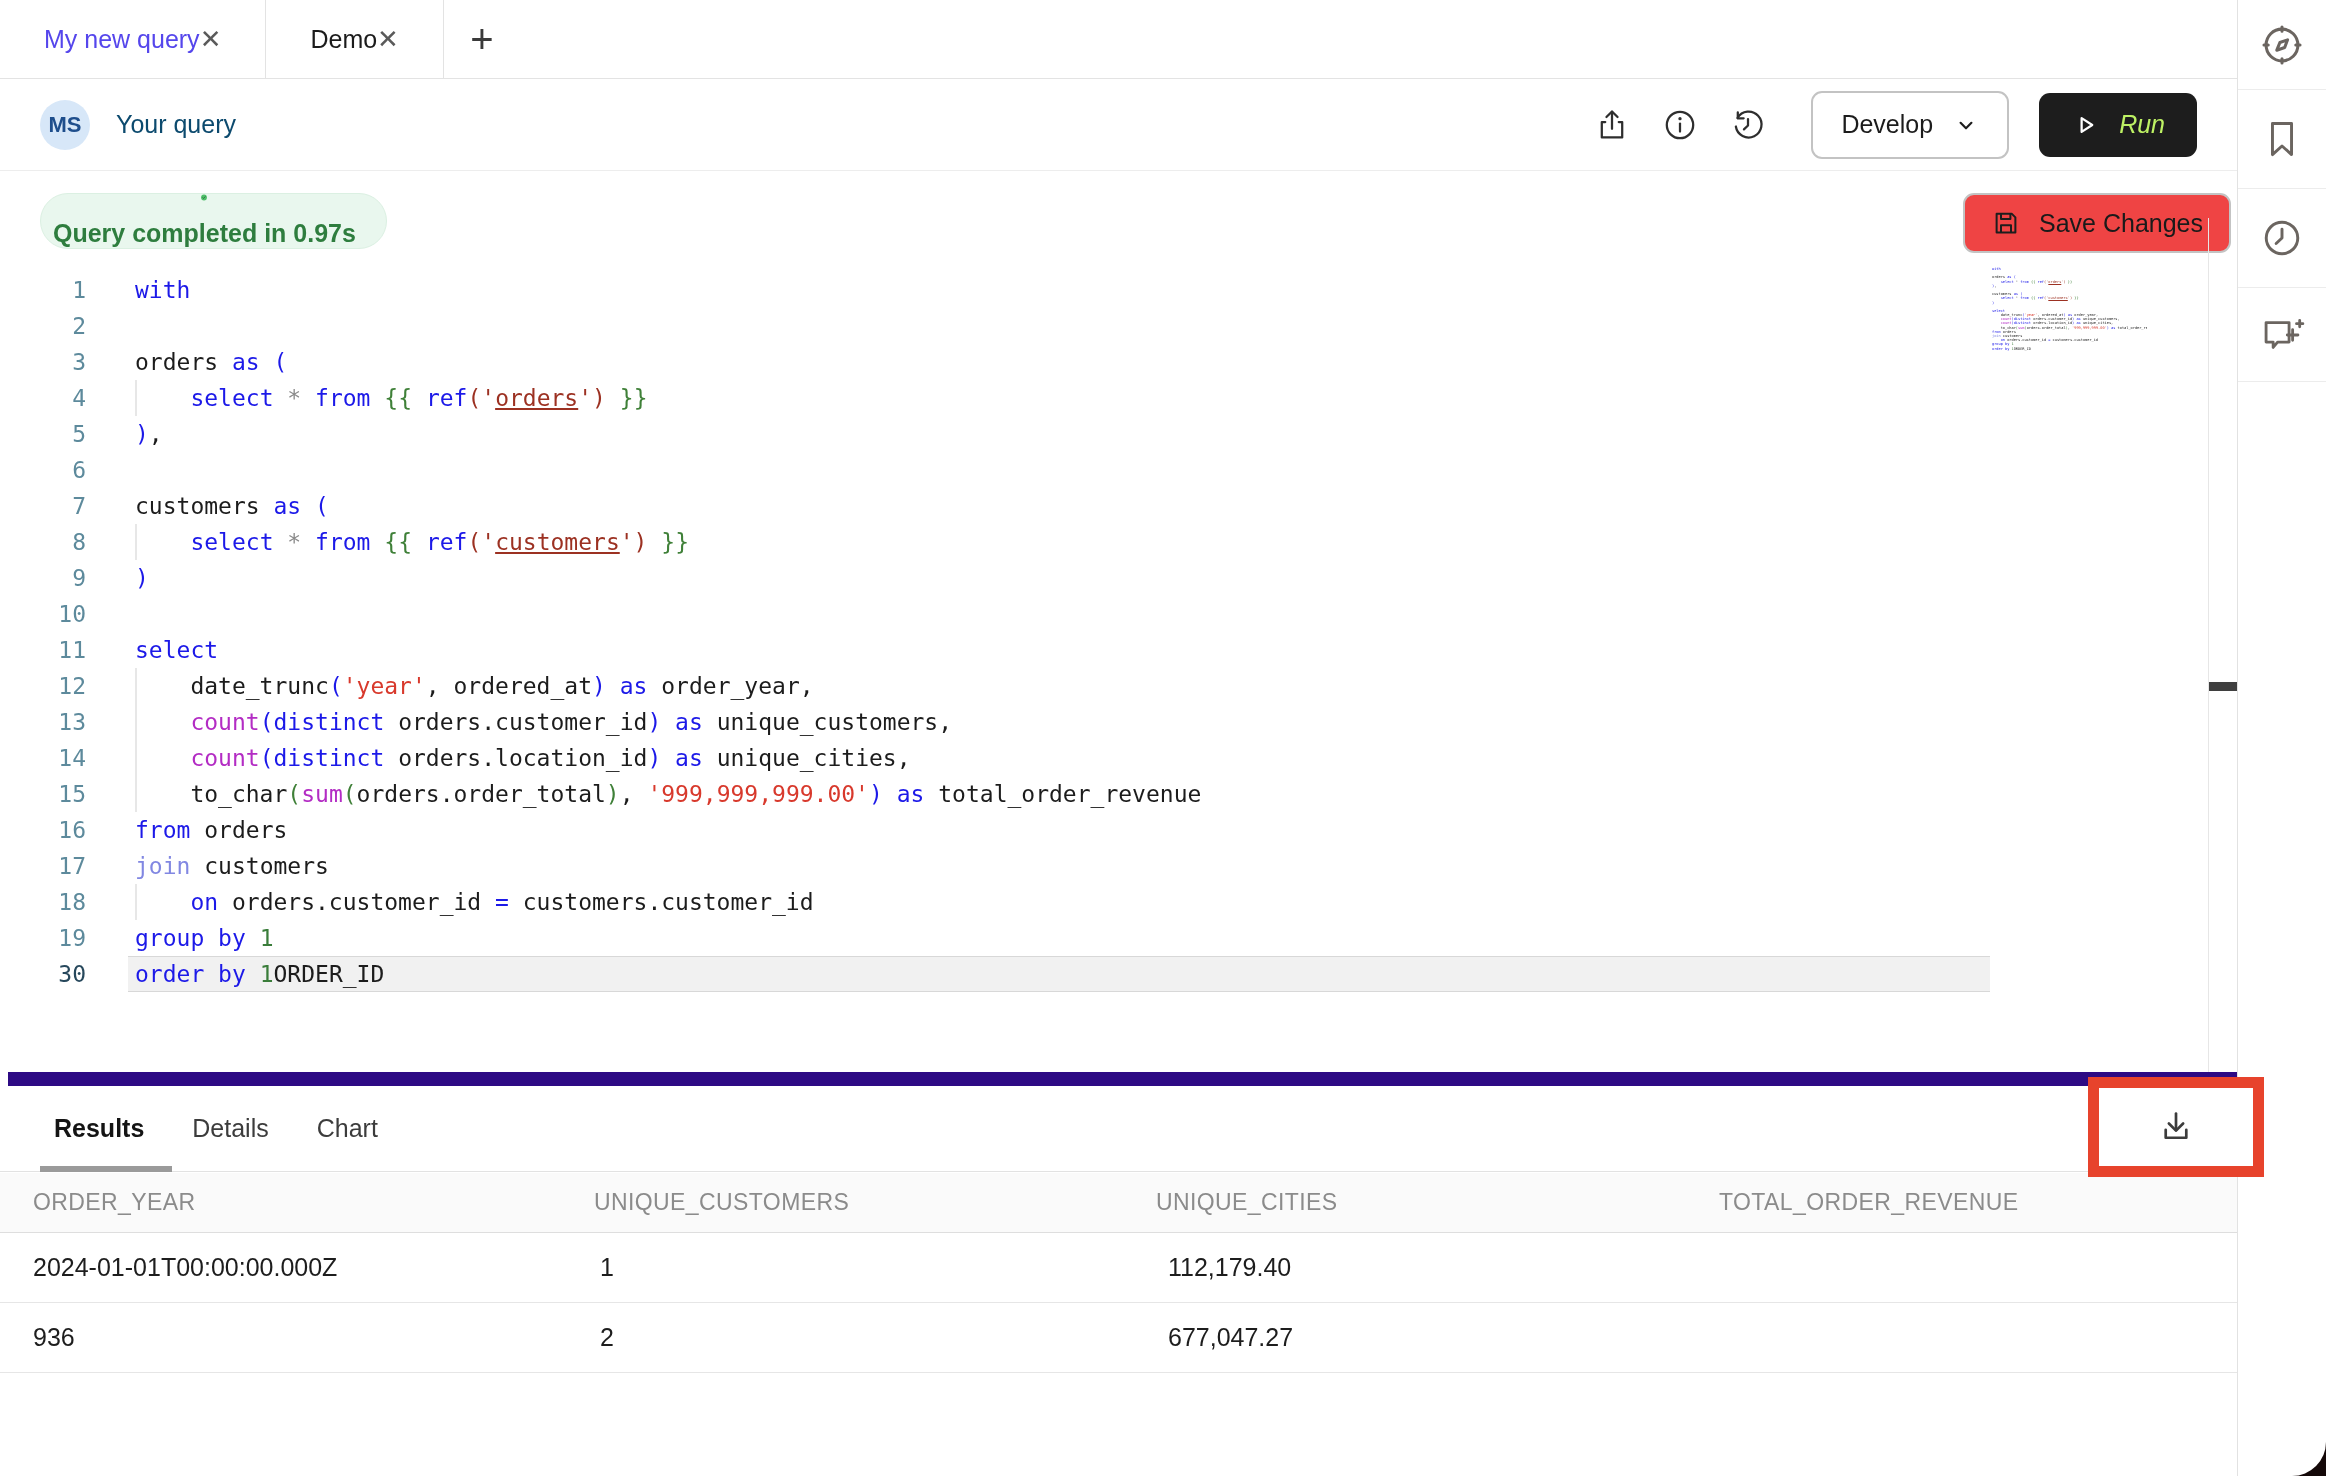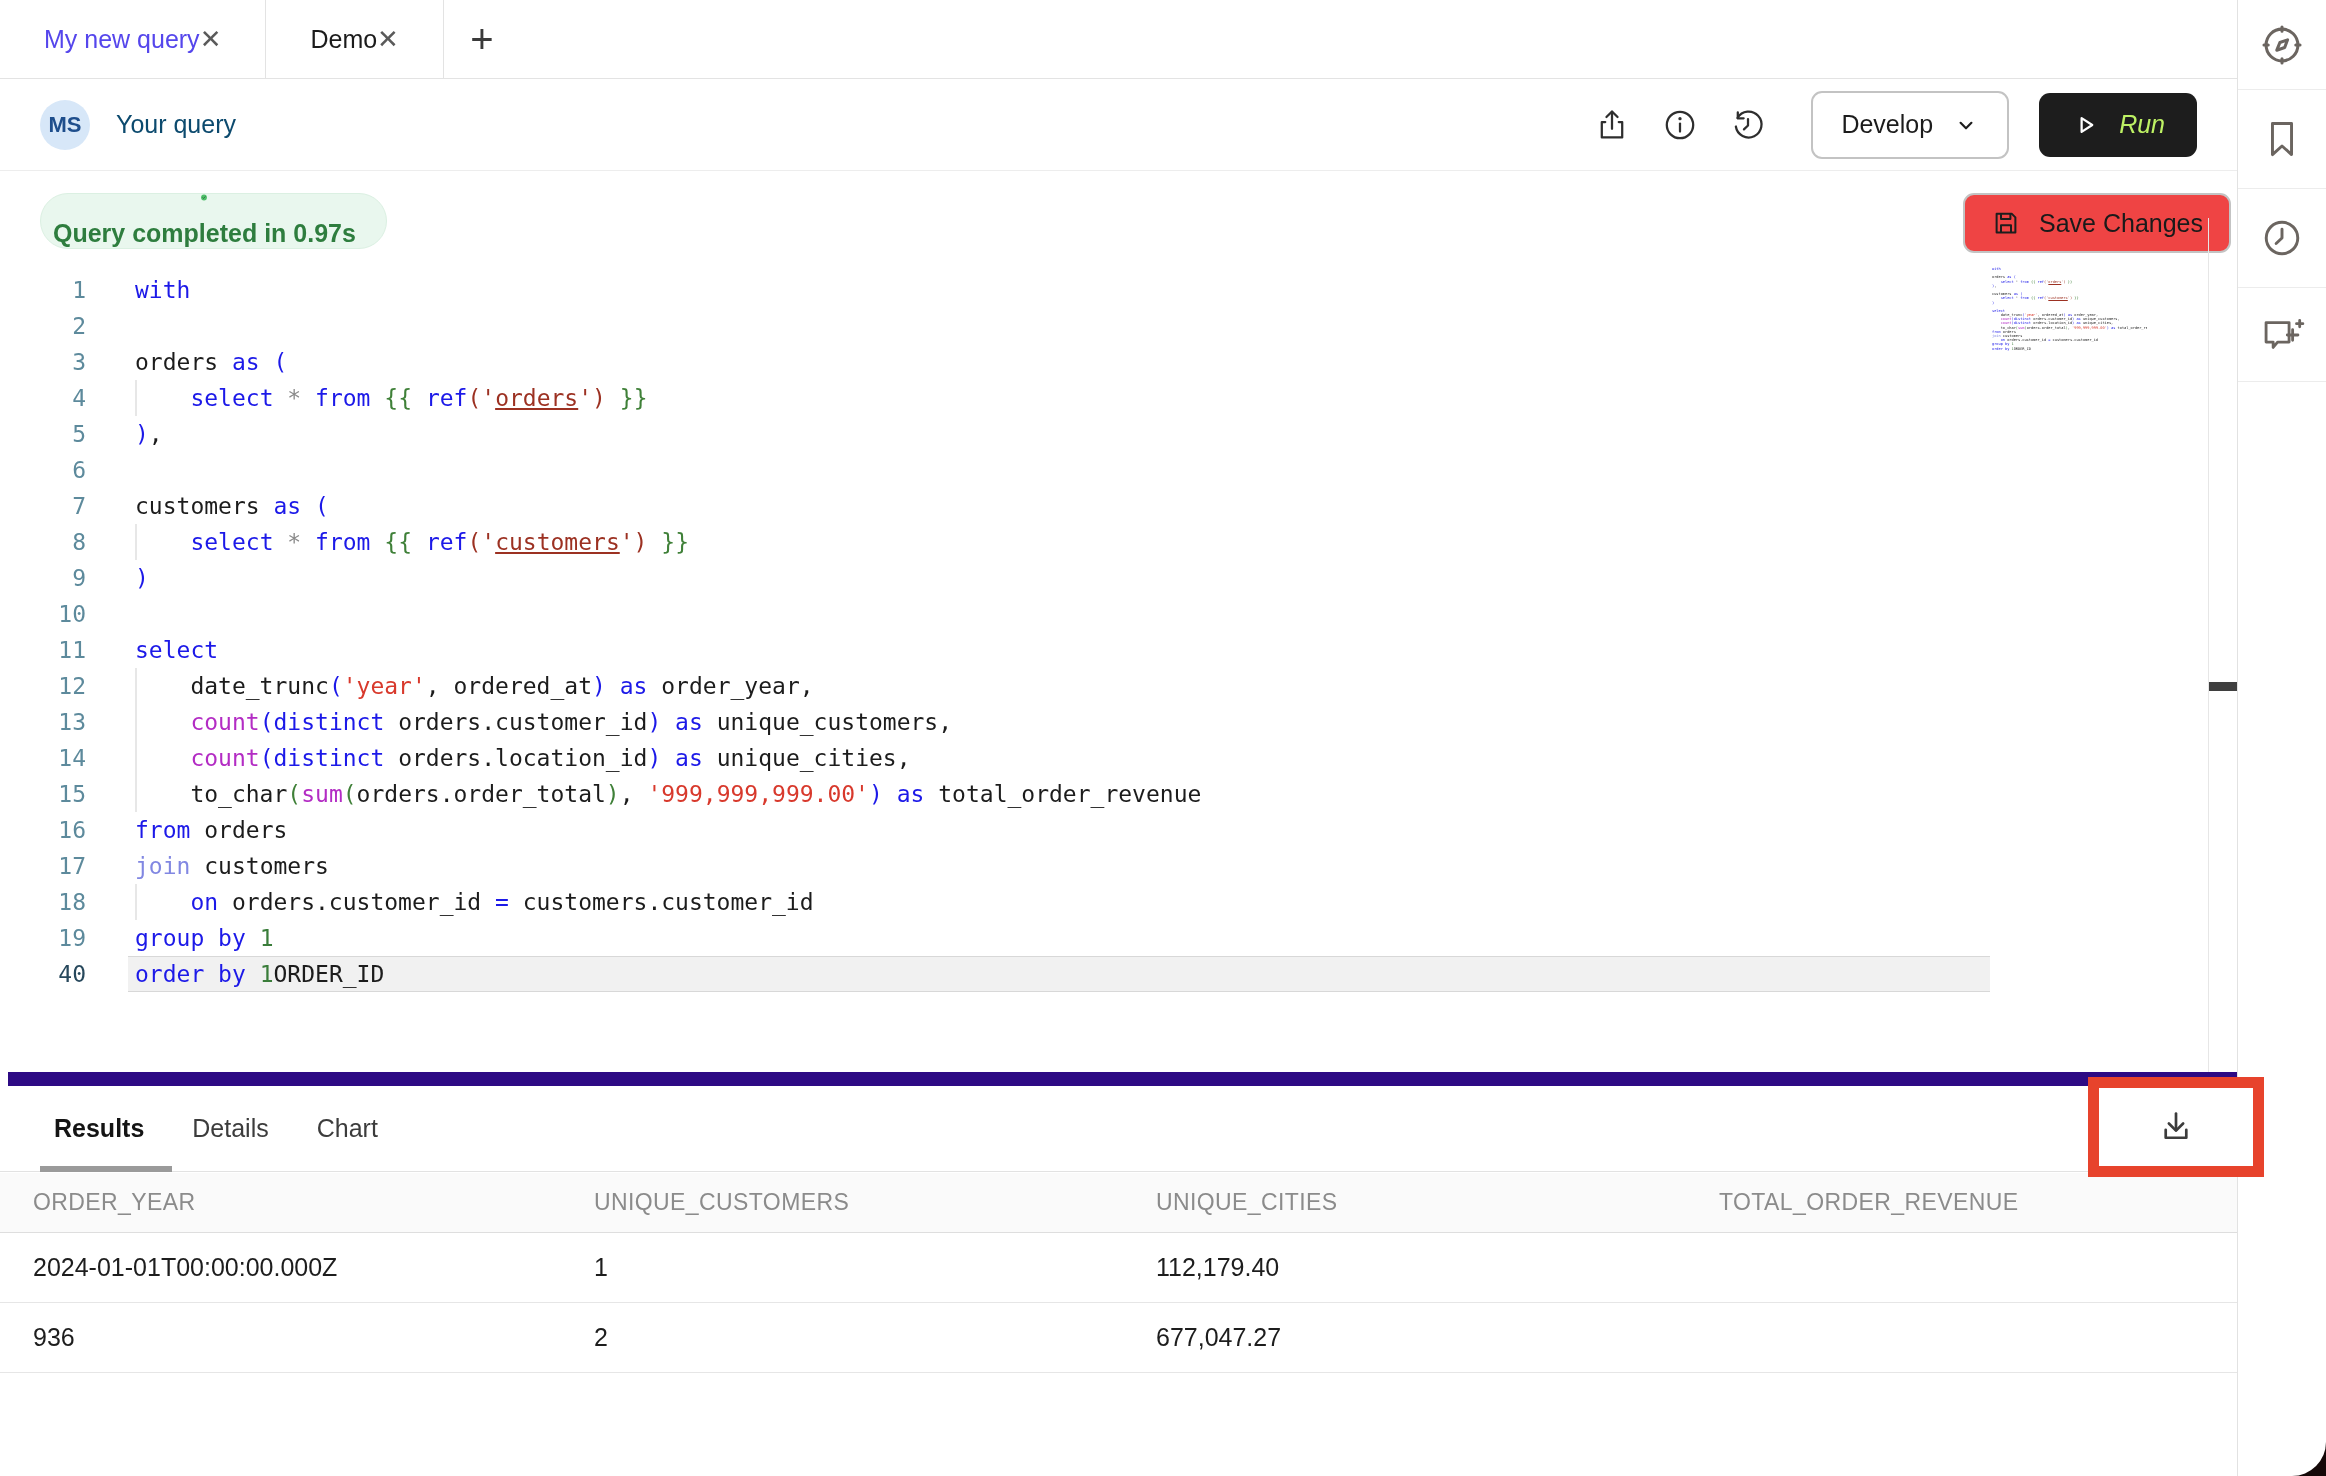--- a/index.html
+++ b/index.html
@@ -69,21 +69,21 @@
          display:flex;align-items:center;padding-left:54px;gap:48px;font-size:25px;box-sizing:border-box;background:#fff;}
   .rtab{color:#3c3c3c;cursor:pointer;}
   .rtab.active{color:#141414;font-weight:bold;}
   .runder{position:absolute;left:40px;top:1166px;width:132px;height:6px;background:#9a9a9a;z-index:2;}
 
   .thead{position:absolute;top:1173px;left:0;width:2237px;height:60px;background:#fafafa;
          border-bottom:1px solid #dedede;display:grid;grid-template-columns:561px 562px 563px 1fr;
          align-items:center;padding-left:33px;box-sizing:border-box;color:#8b8b8b;font-size:23px;letter-spacing:.4px;}
   .trow{position:absolute;left:0;width:2237px;height:70px;border-bottom:1px solid #e6e6e6;display:grid;
         grid-template-columns:561px 562px 563px 1fr;align-items:center;padding-left:33px;box-sizing:border-box;
-        font-size:25px;color:#1d1d1d;background:#fff;}
+        font-size:25px;color:#1d1d1d;background:#fff;gap:6px;}
 
   
   .redbox{position:absolute;left:2088px;top:1077px;width:176px;height:100px;border:11px solid #e7432c;
           background:#fff;box-sizing:border-box;z-index:30;display:flex;align-items:center;justify-content:center;}
   .redbox svg{stroke:#3c3c3c;fill:none;stroke-width:1.7;stroke-linecap:round;stroke-linejoin:round;}
 
   
   .sidebar{position:absolute;left:2237px;top:0;width:89px;height:1476px;border-left:1px solid #e2e2e2;background:#fff;box-sizing:border-box;}
   .sitem{display:flex;align-items:center;justify-content:center;border-bottom:1px solid #ececec;cursor:pointer;}
   .sitem svg{stroke:#6b6560;fill:none;stroke-width:1.6;stroke-linecap:round;stroke-linejoin:round;}
@@ -178,21 +178,21 @@
       <div class="cl"><span class="gut">10</span><span class="src"></span></div>
       <div class="cl"><span class="gut">11</span><span class="src"><span class="kw">select</span></span></div>
       <div class="cl"><span class="gut">12</span><span class="guide"></span><span class="src"><span class="id">    date_trunc</span><span class="kw">(</span><span class="str">'year'</span><span class="id">, ordered_at</span><span class="kw">)</span><span class="id"> </span><span class="kw">as</span><span class="id"> order_year,</span></span></div>
       <div class="cl"><span class="gut">13</span><span class="guide"></span><span class="src"><span class="id">    </span><span class="fn">count</span><span class="kw">(</span><span class="kw">distinct</span><span class="id"> orders.customer_id</span><span class="kw">)</span><span class="id"> </span><span class="kw">as</span><span class="id"> unique_customers,</span></span></div>
       <div class="cl"><span class="gut">14</span><span class="guide"></span><span class="src"><span class="id">    </span><span class="fn">count</span><span class="kw">(</span><span class="kw">distinct</span><span class="id"> orders.location_id</span><span class="kw">)</span><span class="id"> </span><span class="kw">as</span><span class="id"> unique_cities,</span></span></div>
       <div class="cl"><span class="gut">15</span><span class="guide"></span><span class="src"><span class="id">    to_char</span><span class="jj">(</span><span class="fn">sum</span><span class="jj">(</span><span class="id">orders.order_total</span><span class="jj">)</span><span class="id">, </span><span class="str">'999,999,999.00'</span><span class="kw">)</span><span class="id"> </span><span class="kw">as</span><span class="id"> total_order_revenue</span></span></div>
       <div class="cl"><span class="gut">16</span><span class="src"><span class="kw">from</span><span class="id"> orders</span></span></div>
       <div class="cl"><span class="gut">17</span><span class="src"><span class="lkw">join</span><span class="id"> customers</span></span></div>
       <div class="cl"><span class="gut">18</span><span class="guide"></span><span class="src"><span class="id">    </span><span class="kw">on</span><span class="id"> orders.customer_id </span><span class="kw">=</span><span class="id"> customers.customer_id</span></span></div>
       <div class="cl"><span class="gut">19</span><span class="src"><span class="kw">group by</span><span class="id"> </span><span class="num">1</span></span></div>
-      <div class="cl active"><div class="band"></div><span class="gut">40</span><span class="src"><span class="kw">order by</span><span class="id"> </span><span class="num">1</span><span class="id">ORDER_ID</span></span></div>
+      <div class="cl active"><div class="band"></div><span class="gut">30</span><span class="src"><span class="kw">order by</span><span class="id"> </span><span class="num">1</span><span class="id">ORDER_ID</span></span></div>
     </div>
   <div class="mini" id="mini">
       <div class="ml"><span class="kw">with</span></div>
       <div class="ml"></div>
       <div class="ml"><span class="id">orders </span><span class="kw">as</span><span class="id"> </span><span class="kw">(</span></div>
       <div class="ml"><span class="id">    </span><span class="kw">select</span><span class="id"> </span><span class="op">*</span><span class="id"> </span><span class="kw">from</span><span class="id"> </span><span class="jj">{{</span><span class="id"> </span><span class="kw">ref</span><span class="rq">('</span><span class="rf">orders</span><span class="rq">')</span><span class="id"> </span><span class="jj">}}</span></div>
       <div class="ml"><span class="kw">)</span><span class="id">,</span></div>
       <div class="ml"></div>
       <div class="ml"><span class="id">customers </span><span class="kw">as</span><span class="id"> </span><span class="kw">(</span></div>
       <div class="ml"><span class="id">    </span><span class="kw">select</span><span class="id"> </span><span class="op">*</span><span class="id"> </span><span class="kw">from</span><span class="id"> </span><span class="jj">{{</span><span class="id"> </span><span class="kw">ref</span><span class="rq">('</span><span class="rf">customers</span><span class="rq">')</span><span class="id"> </span><span class="jj">}}</span></div>

